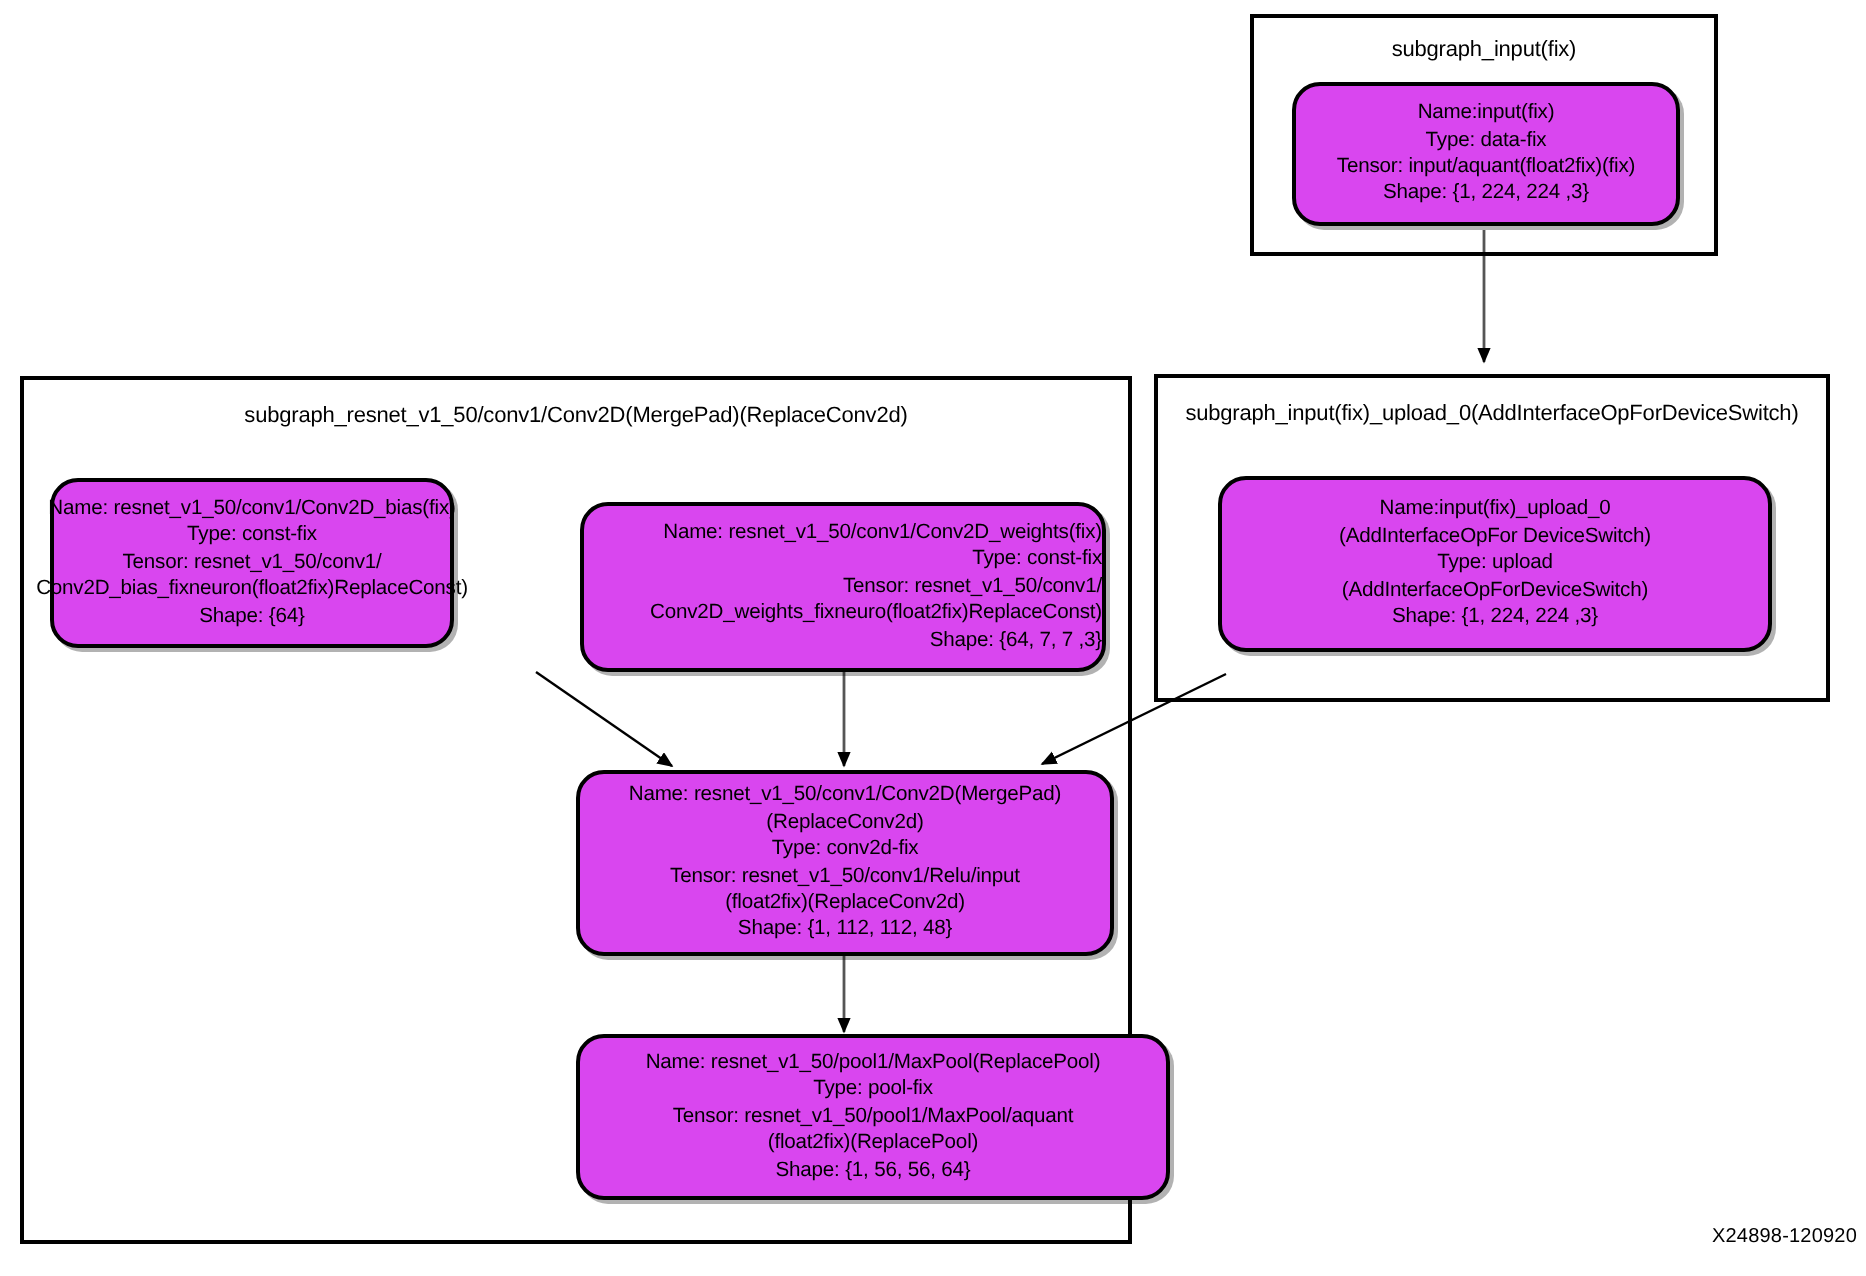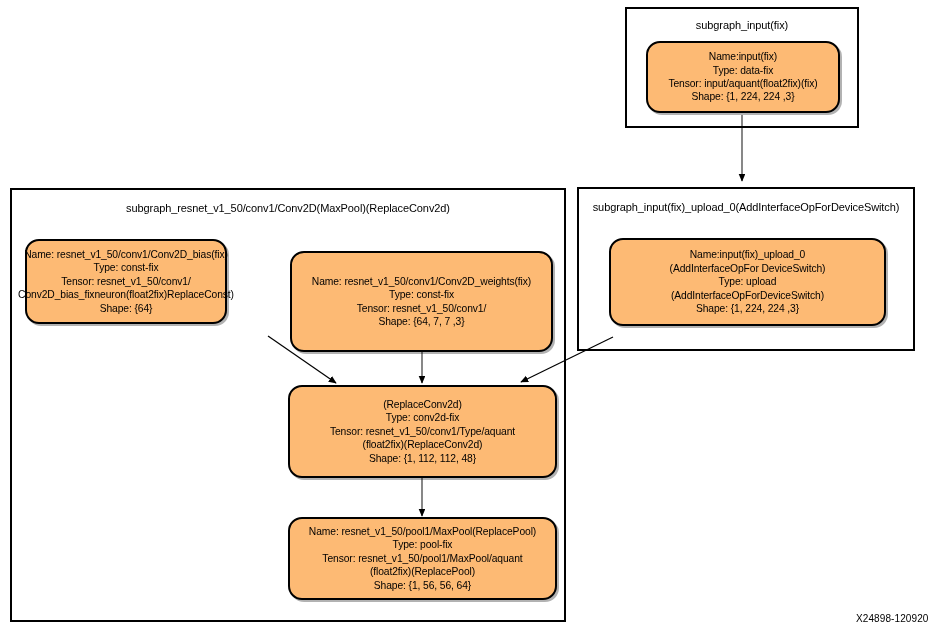--- a/index.html
+++ b/index.html
@@ -33,21 +33,21 @@
     right: 0;
     text-align: center;
     font-size: 11px;
     letter-spacing: -0.1px;
     white-space: nowrap;
     color: #000;
   }
   .node {
     position: absolute;
     box-sizing: border-box;
-    background: #fdba74;
+    background: #d946ef;
     border: 2.2px solid #000000;
     border-radius: 14px;
     display: flex;
     flex-direction: column;
     align-items: center;
     justify-content: center;
     text-align: center;
     font-size: 10.3px;
     line-height: 13.4px;
     letter-spacing: -0.1px;
@@ -113,47 +113,49 @@
 
   <div class="node" style="left:609px; top:238px; width:277px; height:88px;">
     <span class="ln">Name:input(fix)_upload_0</span>
     <span class="ln">(AddInterfaceOpFor DeviceSwitch)</span>
     <span class="ln">Type: upload</span>
     <span class="ln">(AddInterfaceOpForDeviceSwitch)</span>
     <span class="ln">Shape: {1, 224, 224 ,3}</span>
   </div>
 
   <div class="subgraph" style="left:10px; top:188px; width:556px; height:434px;">
-    <div class="subgraph-title" style="top:12px;">subgraph_resnet_v1_50/conv1/Conv2D(MaxPool)(ReplaceConv2d)</div>
+    <div class="subgraph-title" style="top:12px;">subgraph_resnet_v1_50/conv1/Conv2D(MergePad)(ReplaceConv2d)</div>
   </div>
 
   <div class="node" style="left:25px; top:239px; width:202px; height:85px;">
     <span class="ln">Name: resnet_v1_50/conv1/Conv2D_bias(fix)</span>
     <span class="ln">Type: const-fix</span>
     <span class="ln">Tensor: resnet_v1_50/conv1/</span>
     <span class="ln">Conv2D_bias_fixneuron(float2fix)ReplaceConst)</span>
     <span class="ln">Shape: {64}</span>
   </div>
 
-  <div class="node" style="left:290px; top:251px; width:263px; height:101px;">
+  <div class="node" style="left:290px; top:251px; width:263px; height:85px;align-items:flex-end;">
     <span class="ln">Name: resnet_v1_50/conv1/Conv2D_weights(fix)</span>
     <span class="ln">Type: const-fix</span>
     <span class="ln">Tensor: resnet_v1_50/conv1/</span>
+    <span class="ln">Conv2D_weights_fixneuro(float2fix)ReplaceConst)</span>
     <span class="ln">Shape: {64, 7, 7 ,3}</span>
   </div>
 
   <div class="node" style="left:288px; top:385px; width:269px; height:93px;">
+    <span class="ln">Name: resnet_v1_50/conv1/Conv2D(MergePad)</span>
     <span class="ln">(ReplaceConv2d)</span>
     <span class="ln">Type: conv2d-fix</span>
-    <span class="ln">Tensor: resnet_v1_50/conv1/Type/aquant</span>
+    <span class="ln">Tensor: resnet_v1_50/conv1/Relu/input</span>
     <span class="ln">(float2fix)(ReplaceConv2d)</span>
     <span class="ln">Shape: {1, 112, 112, 48}</span>
   </div>
 
-  <div class="node" style="left:288px; top:517px; width:269px; height:83px;">
+  <div class="node" style="left:288px; top:517px; width:297px; height:83px;">
     <span class="ln">Name: resnet_v1_50/pool1/MaxPool(ReplacePool)</span>
     <span class="ln">Type: pool-fix</span>
     <span class="ln">Tensor: resnet_v1_50/pool1/MaxPool/aquant</span>
     <span class="ln">(float2fix)(ReplacePool)</span>
     <span class="ln">Shape: {1, 56, 56, 64}</span>
   </div>
 
   <div class="watermark" style="left:856px; top:613px;">X24898-120920</div>
 
 </div>

